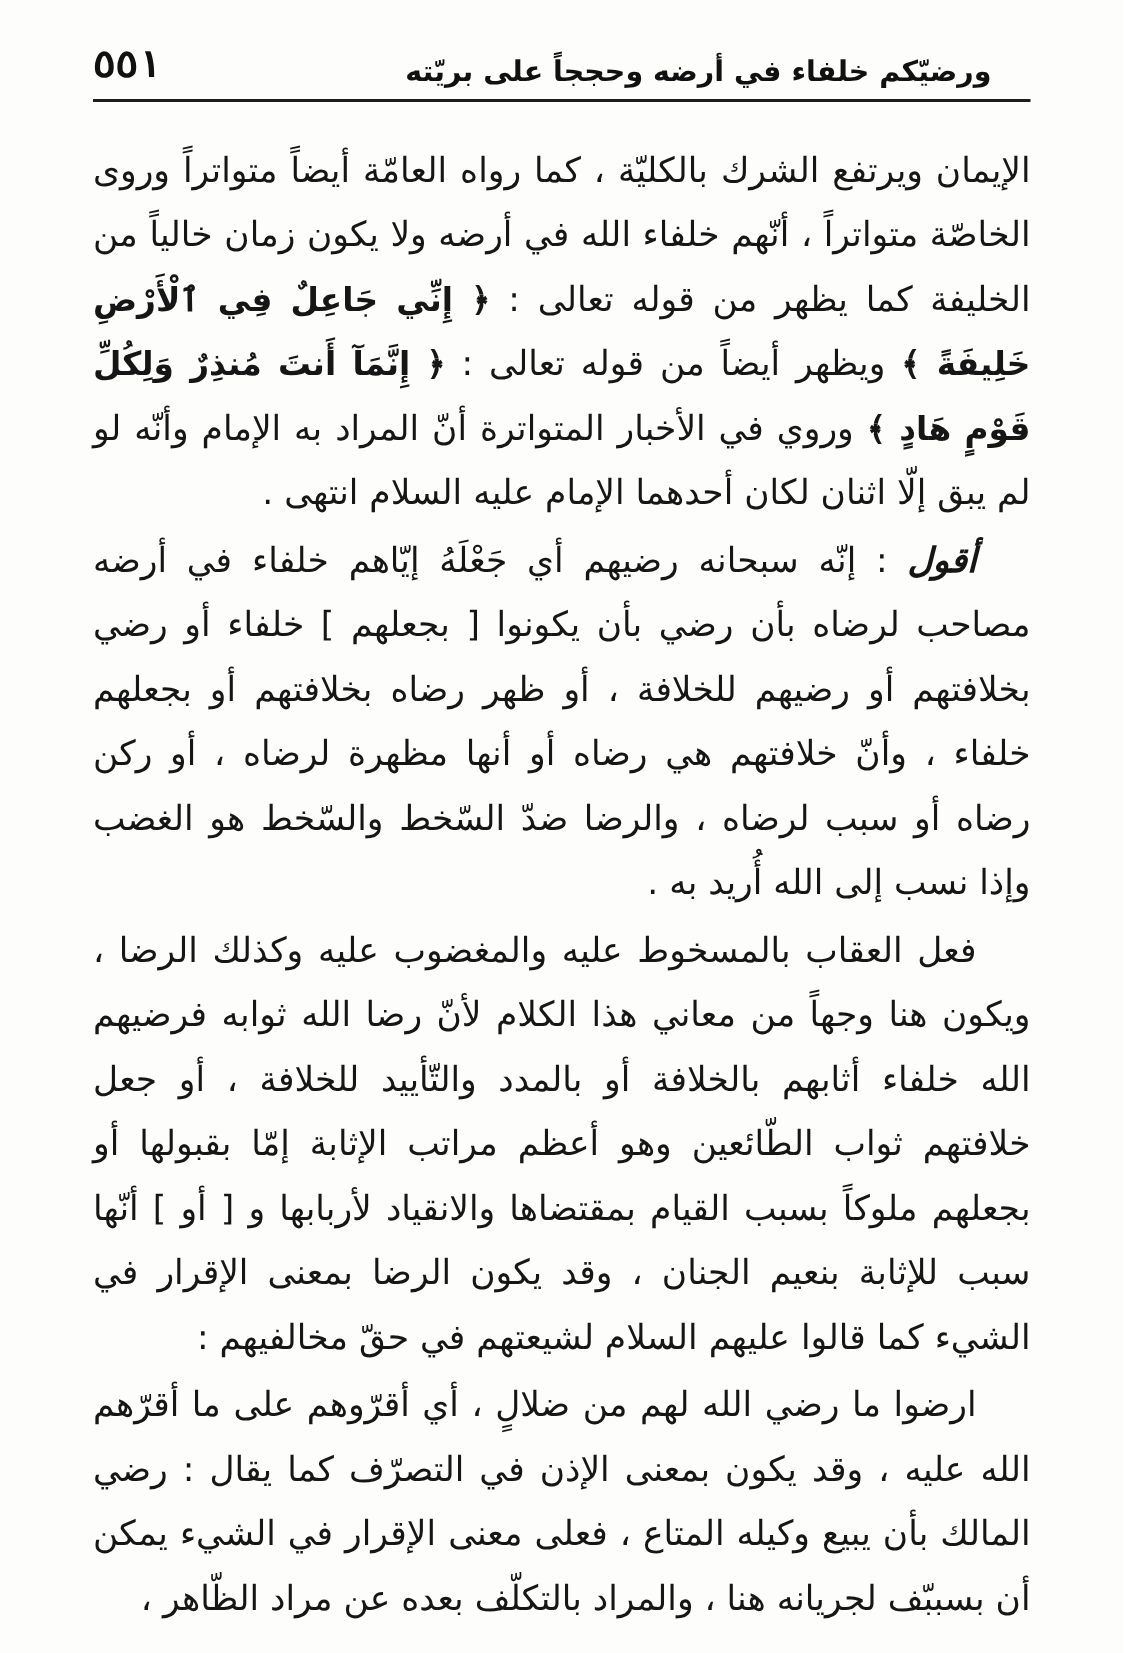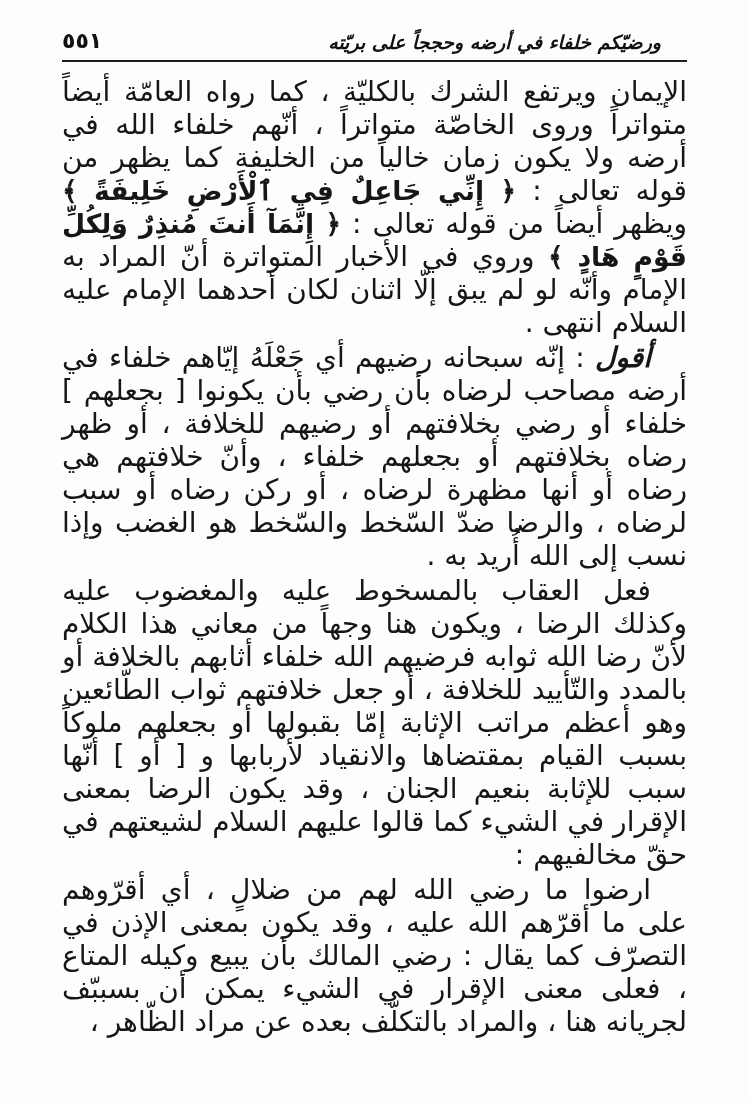--- a/index.html
+++ b/index.html
@@ -23,38 +23,38 @@
     display: flex;
     justify-content: space-between;
     align-items: flex-end;
   }
   .header-title {
     font-size: 19px;
     font-weight: bold;
     margin-right: 26px;
     letter-spacing: 0px;
     color: #111;
-    font-style: italic;
   }
   .page-number {
-    font-size: 22px;
+    font-size: 25px;
     font-weight: bold;
     letter-spacing: 4px;
     color: #111;
     direction: ltr;
+    font-family: Liberation Mono, monospace;
   }
   .header-divider {
     border: 0;
     border-bottom: 2.5px solid #1d1d1d;
     margin: 7px 0 0 0;
   }
   .page-body {
-    margin-top: 13px;
-    font-size: 28px;
-    line-height: 33px;
+    margin-top: 25px;
+    font-size: 23px;
+    line-height: 43px;
     text-align: justify;
     text-justify: inter-word;
   }
   p.para {
     margin: 0 0 2px 0;
     padding: 0;
   }
   p.para.indent {
     text-indent: 36px;
   }

